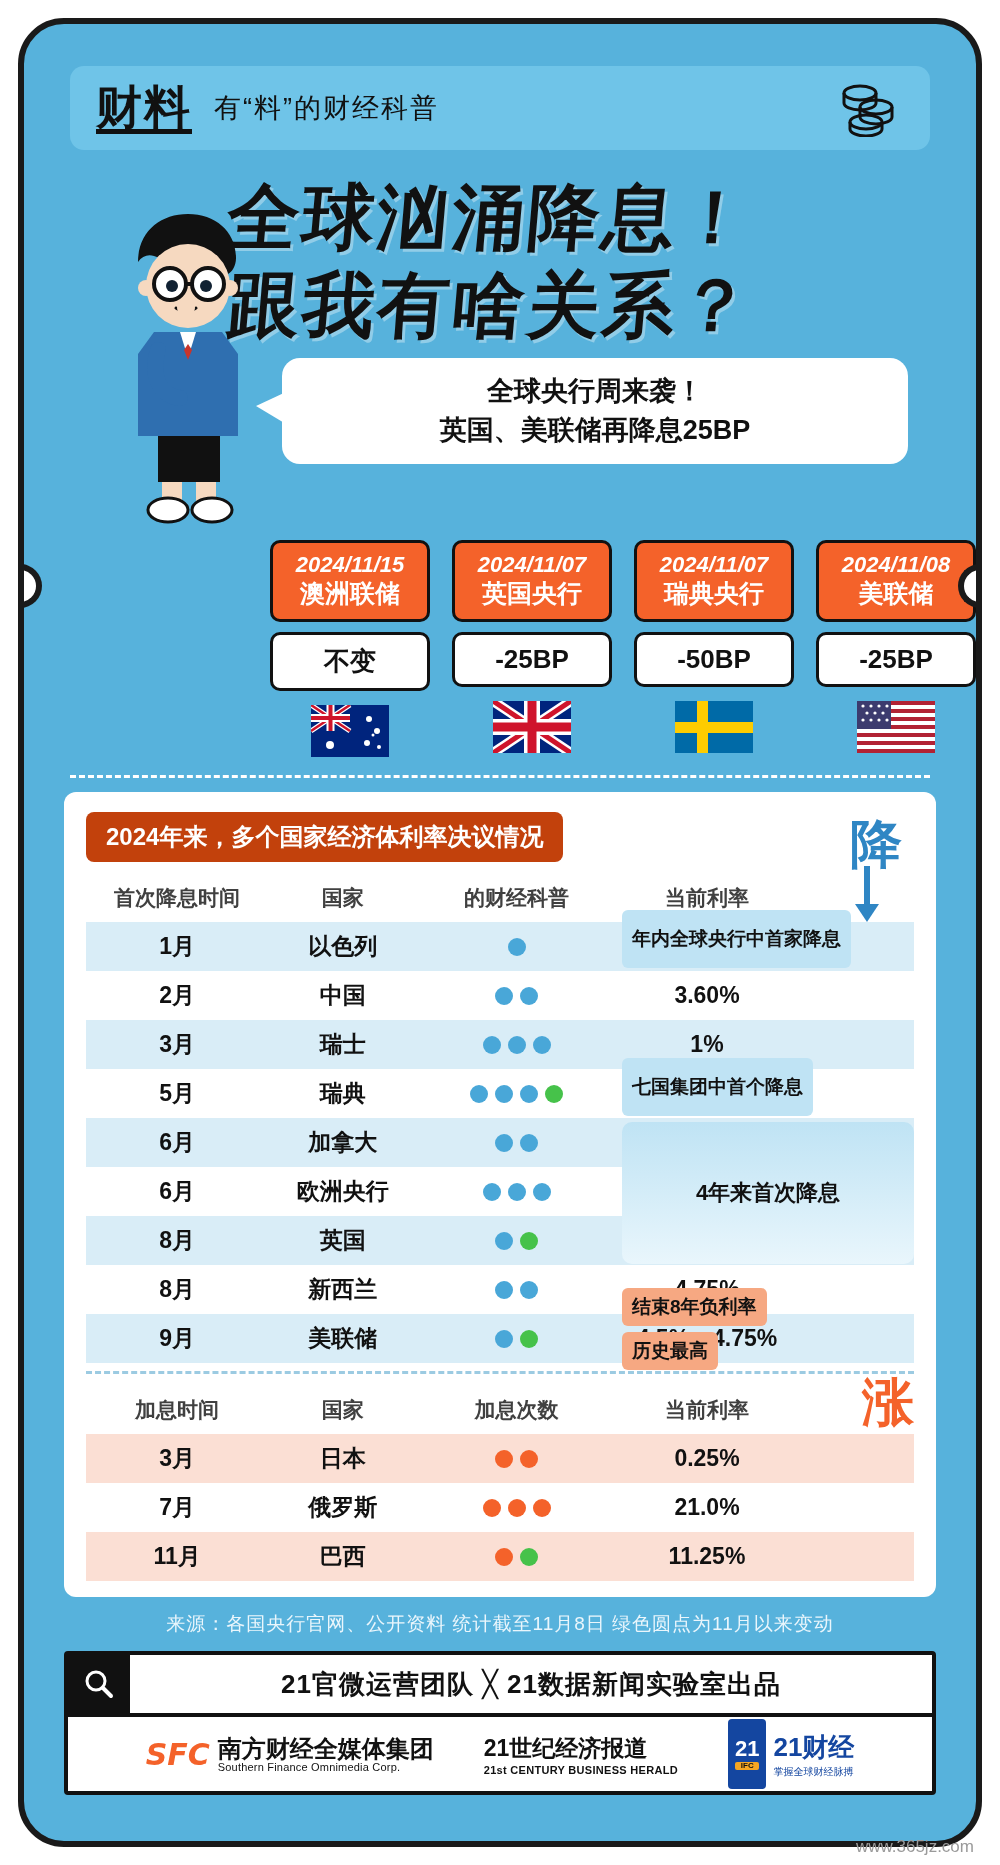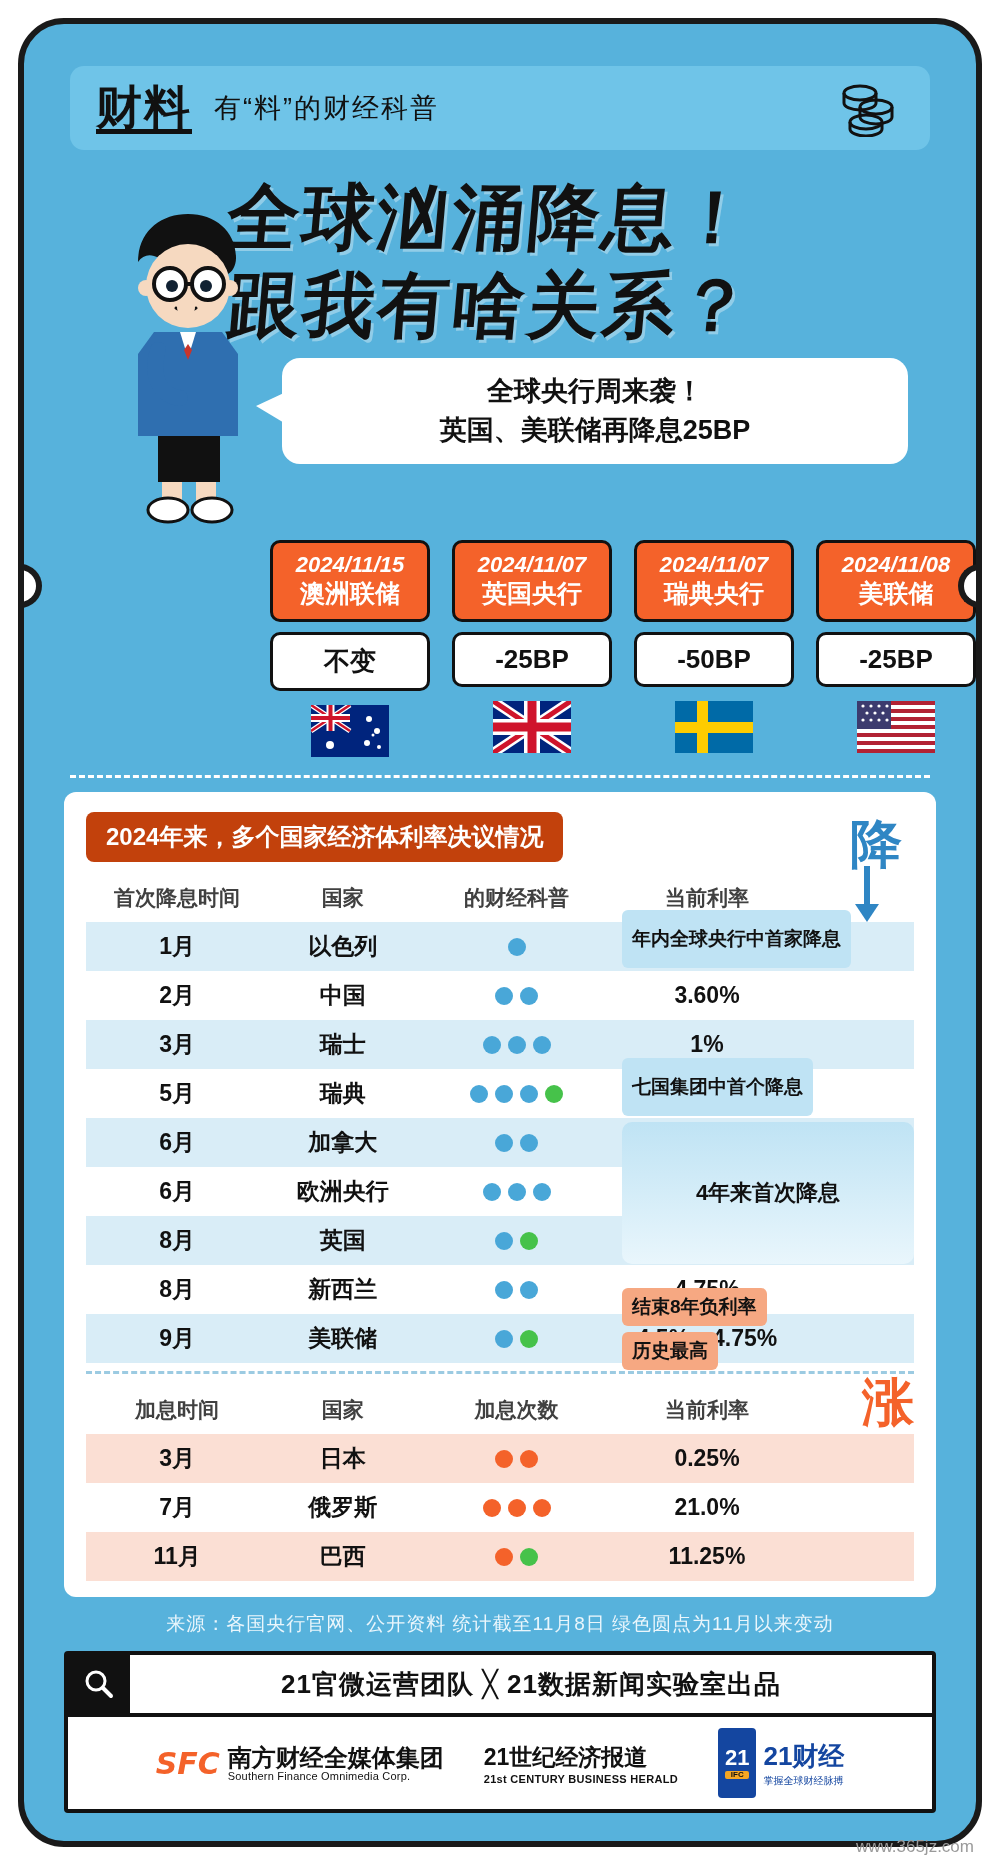--- a/index.html
+++ b/index.html
@@ -151,21 +151,21 @@
   }
 
   
   .footer {
     margin: 14px 40px 0; background: #ffffff; border: 4px solid #111; border-radius: 4px;
     overflow: hidden;
   }
   .footer-top { display: flex; align-items: center; height: 62px; border-bottom: 4px solid #111;}
   .fo-icon { width: 62px; height: 58px; background: #111; display:flex; align-items:center; justify-content:center;}
   .fo-text { flex: 1; text-align: center; font-size: 26px; font-weight: bold; color: #111; letter-spacing: 1px;}
-  .footer-bot { display: flex; align-items: center; justify-content: center; gap: 40px; height: 92px;}
+  .footer-bot { display: flex; align-items: center; justify-content: center; gap: 50px; height: 74px;}
   .sfc { display: flex; align-items: center; gap: 8px;}
   .sfc-mark { font-size: 30px; font-weight: 900; color: #f4622a; font-style: italic; font-family:"DejaVu Sans",sans-serif;}
   .sfc-cn { font-size: 24px; font-weight: bold; color: #111; line-height: 1.05;}
   .sfc-en { font-size: 11px; color: #111; letter-spacing: .2px;}
   .herald-cn { font-size: 23px; font-weight: bold; color: #111; }
   .herald-en { font-size: 11px; font-weight: bold; color: #111; letter-spacing: .3px;}
   .caijing { display:flex; align-items:center; gap:7px;}
   .c21 { background:#1446a0; color:#fff; font-weight:900; font-size:22px; padding:19px 7px; border-radius:4px; line-height:1;}
   .c21 small { display:block; font-size:8px; background:#f5a623; color:#111; text-align:center; border-radius:2px; margin-top:2px;}
   .caijing-cn { font-size: 26px; font-weight: bold; color:#1446a0;}

